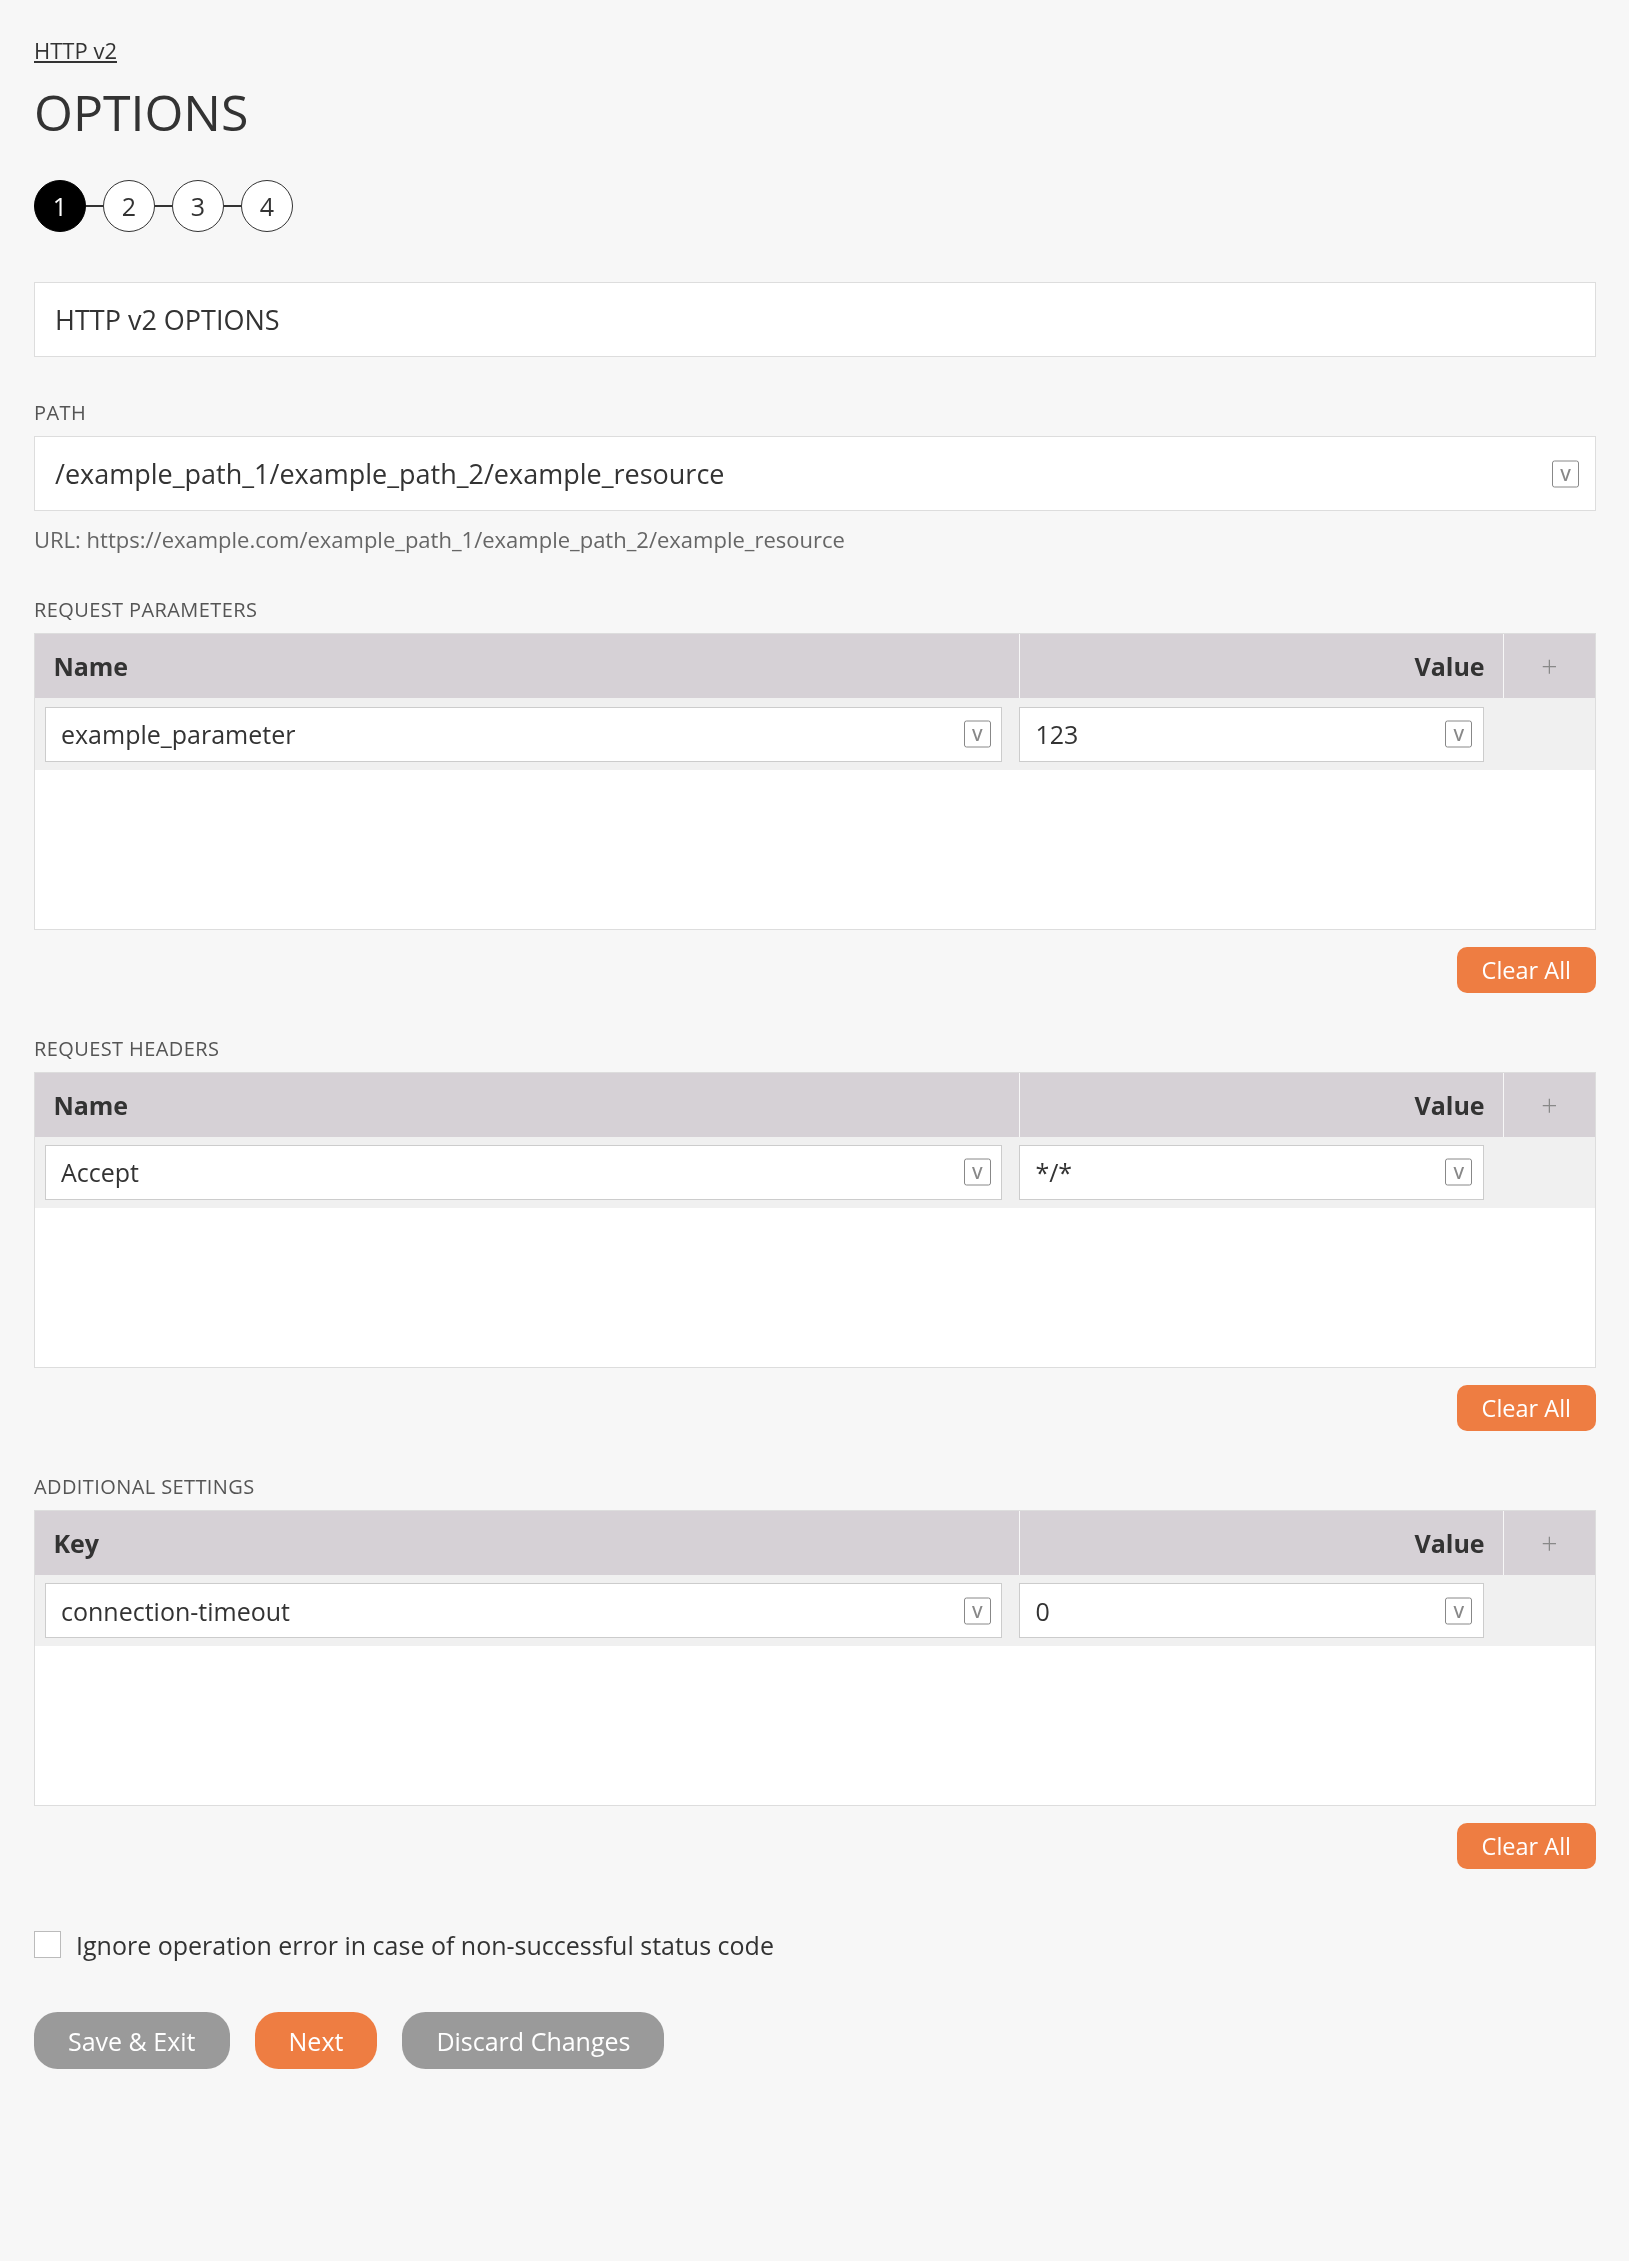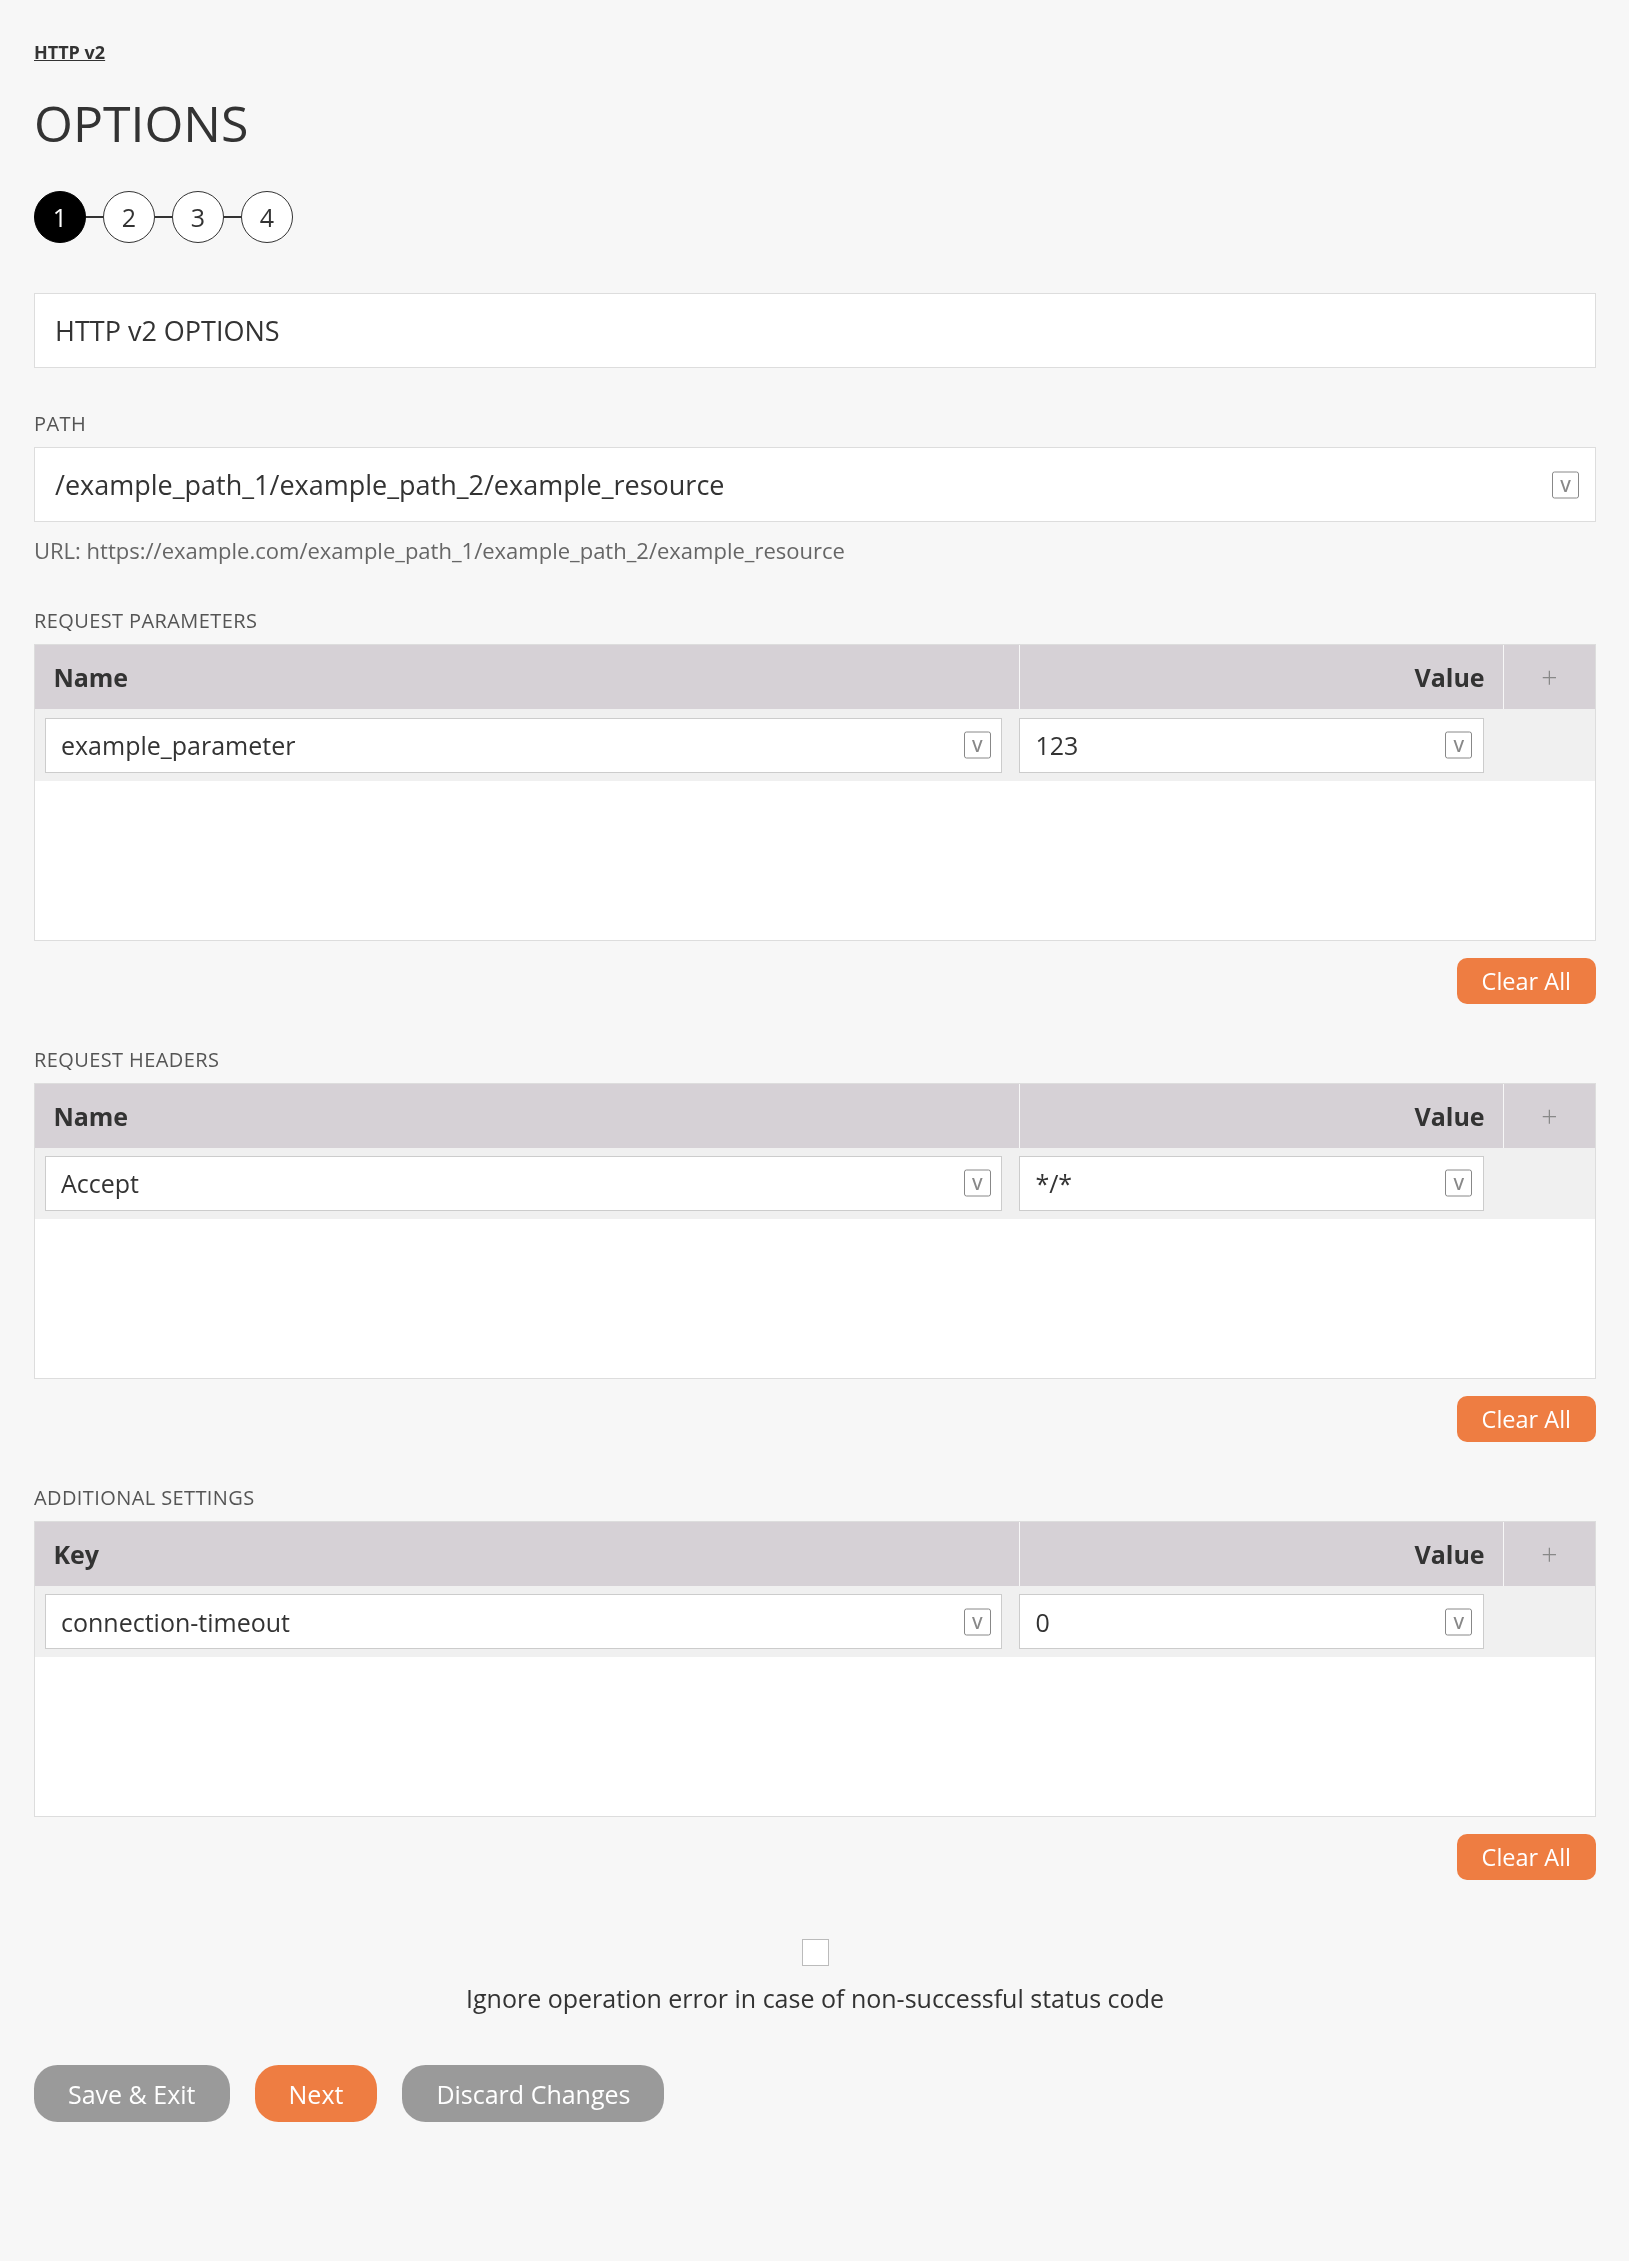--- a/index.html
+++ b/index.html
@@ -5,26 +5,25 @@
   * { box-sizing: border-box; margin: 0; padding: 0; }
   body {
     font-family: "Open Sans", -apple-system, BlinkMacSystemFont, "Segoe UI", Arial, sans-serif;
     background: #f7f7f7;
     color: #333;
     padding: 34px;
     font-size: 23.5px;
     width: 1630px;
   }
   .breadcrumb {
-    font-size: 18px;
+    font-size: 22px;
     text-decoration: underline;
     color: #333;
     display: inline-block;
-    margin-bottom: 25px;
-    font-weight: bold;
+    margin-bottom: 13px;
   }
   h1.page-title {
     font-size: 50px;
     font-weight: 400;
     margin-bottom: 34px;
     color: #333;
   }
   .steps { display: flex; align-items: center; margin-bottom: 50px; }
   .step {
     width: 52px; height: 52px; border-radius: 50%;
@@ -78,21 +77,21 @@
   .cell-wrap .v-icon {
     position: absolute; right: 11.7px; top: 50%; transform: translateY(-50%);
   }
   .kv-body-blank { height: 159px; background: #fff; }
   .clear-row { display:flex; justify-content:flex-end; margin-top: 17px; }
   .btn-clear {
     background: #ee7d42; color: #fff; border: none;
     border-radius: 10px; padding: 6.7px 25px; font-size: 23.5px;
     font-family: inherit; cursor: pointer;
   }
-  .checkbox-row { display:flex; align-items:center; gap: 15px; margin-top: 59px; flex-direction: column; }
+  .checkbox-row { display:flex; align-items:center; gap: 15px; margin-top: 59px; }
   .chk {
     width: 27px; height: 27px; border: 1.7px solid #bbb; background: #fff;
     display:inline-block;
   }
   .chk-label { font-size: 25px; color: #333; }
   .actions { display:flex; gap: 25px; margin-top: 50px; }
   .btn {
     border: none; border-radius: 23.5px; padding: 11.7px 34px;
     font-size: 25px; font-family: inherit; cursor: pointer; color: #fff;
   }

